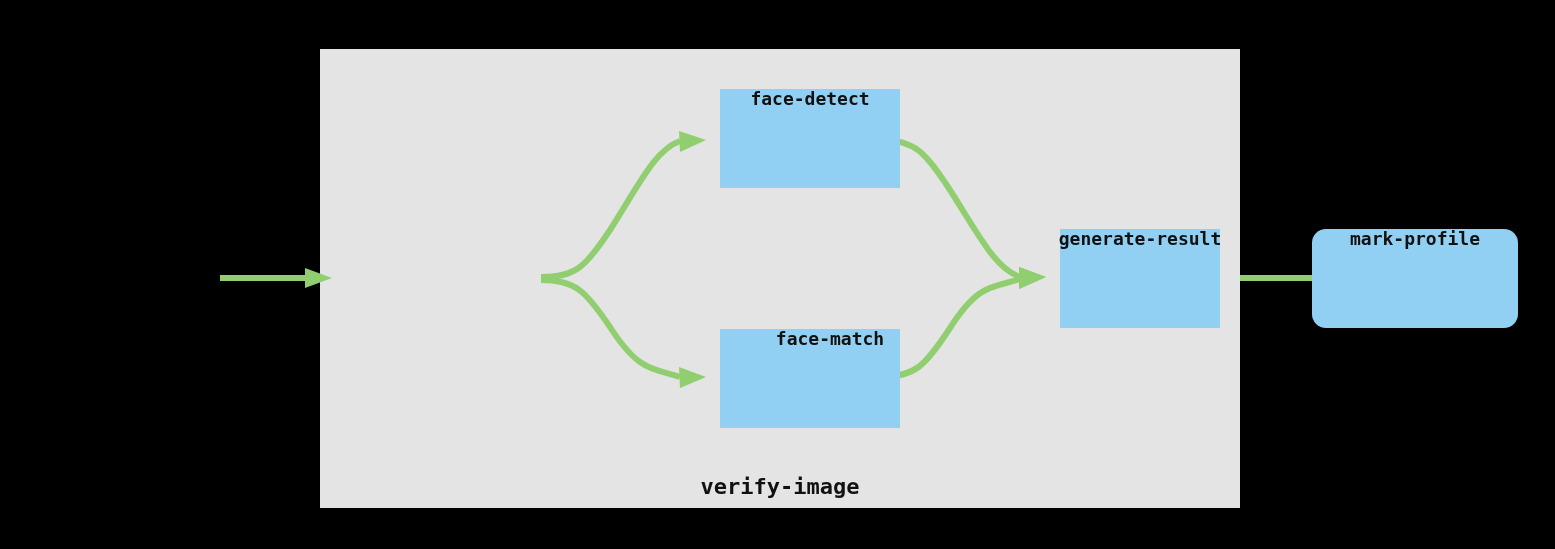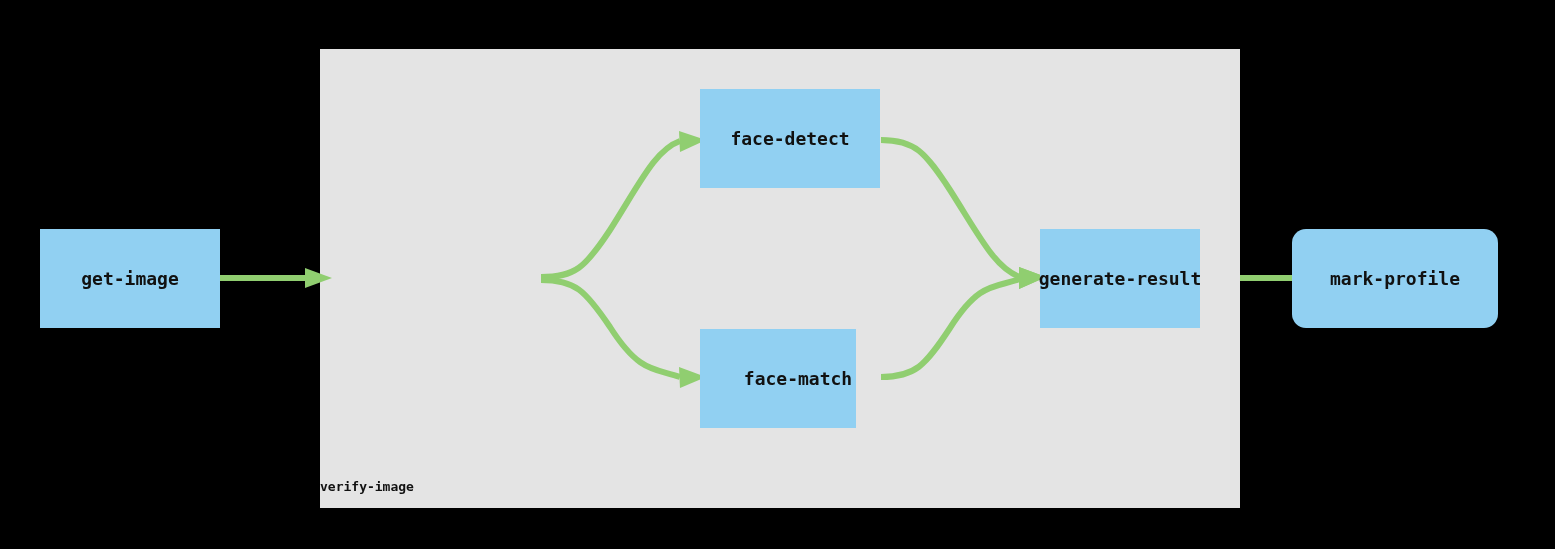--- a/index.html
+++ b/index.html
@@ -18,34 +18,36 @@
   .subgraph {
     position: absolute;
     background: #e4e4e4;
     box-sizing: border-box;
   }
   .subgraph-label {
     position: absolute;
     left: 0;
     right: 0;
     bottom: 10px;
-    font-size: 13px;
+    text-align: center;
+    font-size: 22px;
     font-weight: bold;
     color: #111111;
     letter-spacing: 0px;
     line-height: 22px;
     white-space: nowrap;
   }
   .node {
     position: absolute;
     background: #91d0f2;
     display: flex;
-    align-items: center;
+    align-items: flex-start;
     justify-content: center;
     box-sizing: border-box;
+    margin-left: 20px;
   }
   .node-label {
     font-size: 18px;
     font-weight: bold;
     color: #111111;
     white-space: nowrap;
     line-height: 20px;
   }
   #edges {
     position: absolute;
@@ -82,27 +84,24 @@
       <path d="M 541,280 C 575,280 585,290 610,327 C 640,374 655,368 680,377" class="edge-path" stroke="#90ce70"></path>
       <polygon points="679,367 706,377 680,388" class="arrow-head" fill="#90ce70"></polygon>
       <path d="M 881,140 C 915,140 925,152 950,190 C 980,237 995,268 1020,277" class="edge-path" stroke="#90ce70"></path>
       <polygon points="1019,267 1046,277 1019,289" class="arrow-head" fill="#90ce70"></polygon>
       <path d="M 881,377 C 915,377 925,366 950,328 C 980,281 995,288 1020,279" class="edge-path" stroke="#90ce70"></path>
       <polygon points="1019,267 1046,277 1019,289" class="arrow-head" fill="#90ce70"></polygon>
       <path d="M 1240,278 L 1325,278" class="edge-path" stroke="#90ce70"></path>
       <polygon points="1325,268 1352,278 1325,288" class="arrow-head" fill="#90ce70"></polygon>
     </svg>
 
-  <div class="node" id="node-0" style="left: 40px; top: 229px; width: 180px; height: 99px; background: rgb(145, 208, 242);">
-    <span class="node-label">get-image</span>
-  </div>
   <div class="node" id="node-2" style="left: 700px; top: 89px; width: 180px; height: 99px; background: rgb(145, 208, 242);">
     <span class="node-label">face-detect</span>
   </div>
-  <div class="node" id="node-3" style="left: 700px; top: 329px; width: 156px; height: 99px; background: rgb(145, 208, 242); padding-left: 40px;">
+  <div class="node" id="node-3" style="left: 700px; top: 329px; width: 180px; height: 99px; background: rgb(145, 208, 242); padding-left: 40px;">
     <span class="node-label">face-match</span>
   </div>
   <div class="node" id="node-4" style="left: 1040px; top: 229px; width: 160px; height: 99px; background: rgb(145, 208, 242);">
     <span class="node-label">generate-result</span>
   </div>
   <div class="node" id="node-5" style="left: 1292px; top: 229px; width: 206px; height: 99px; background: rgb(145, 208, 242); border-radius: 14px;">
     <span class="node-label">mark-profile</span>
   </div>
 
 </div>

